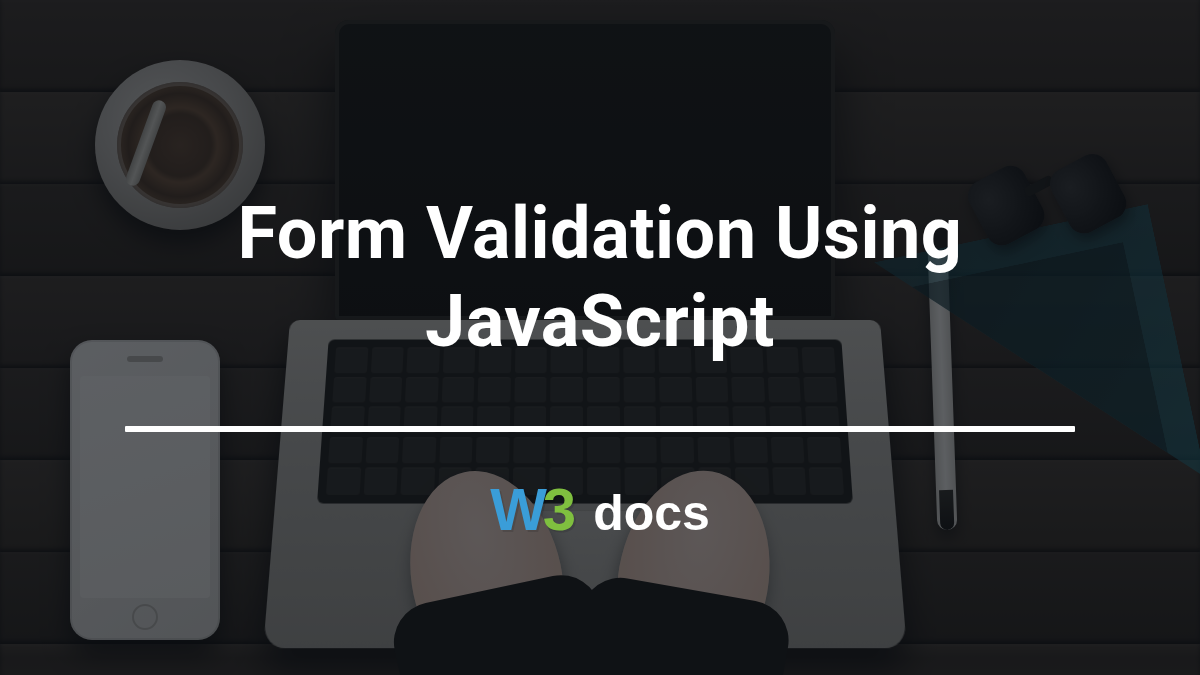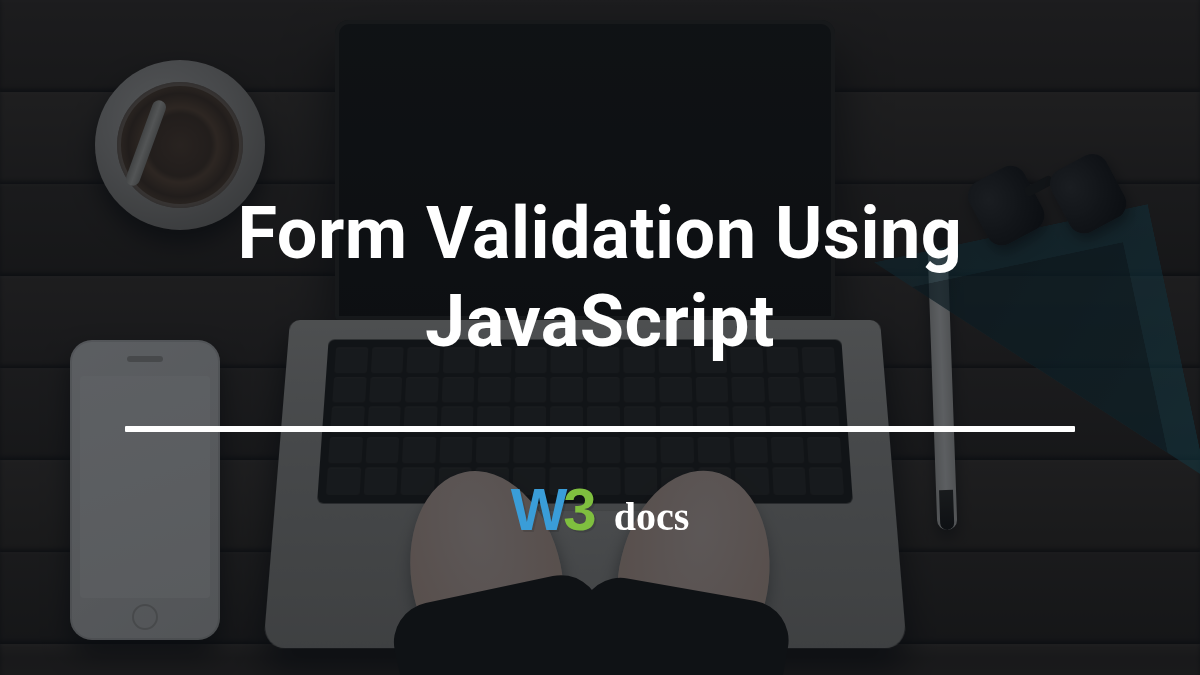--- a/index.html
+++ b/index.html
@@ -272,22 +272,22 @@
   }
   .logo-3 {
     font-family: Arial, sans-serif;
     font-size: 60px;
     font-weight: 800;
     color: #7fbf3f;
     margin-left: -6px;
     text-shadow: 2px 2px 0 rgba(0,0,0,0.12);
   }
   .logo-docs {
-    font-family: Liberation Serif, serif;
-    font-size: 40px;
+    font-family: Liberation Sans, sans-serif;
+    font-size: 50px;
     font-weight: 700;
     color: #ffffff;
     margin-left: 13px;
   }
 </style>
 </head>
 <body>
 
 <div class="scene">
   <div class="plank"></div>

